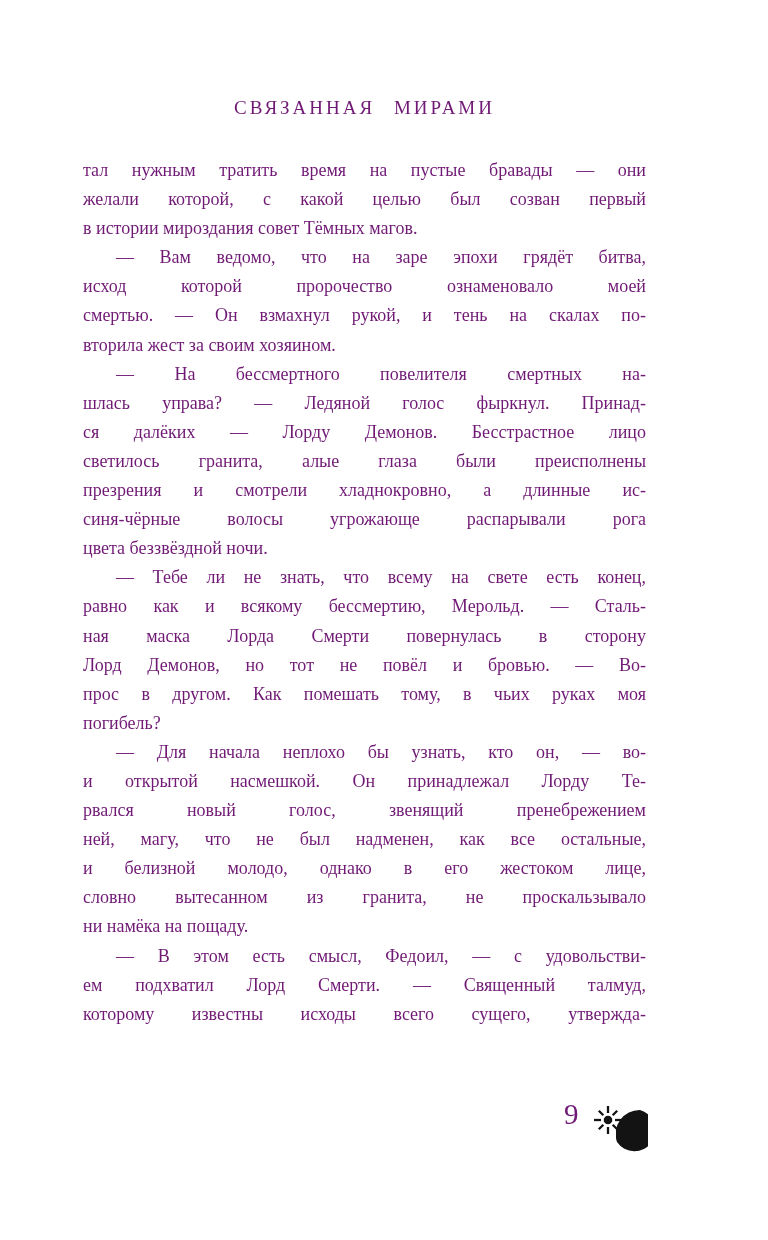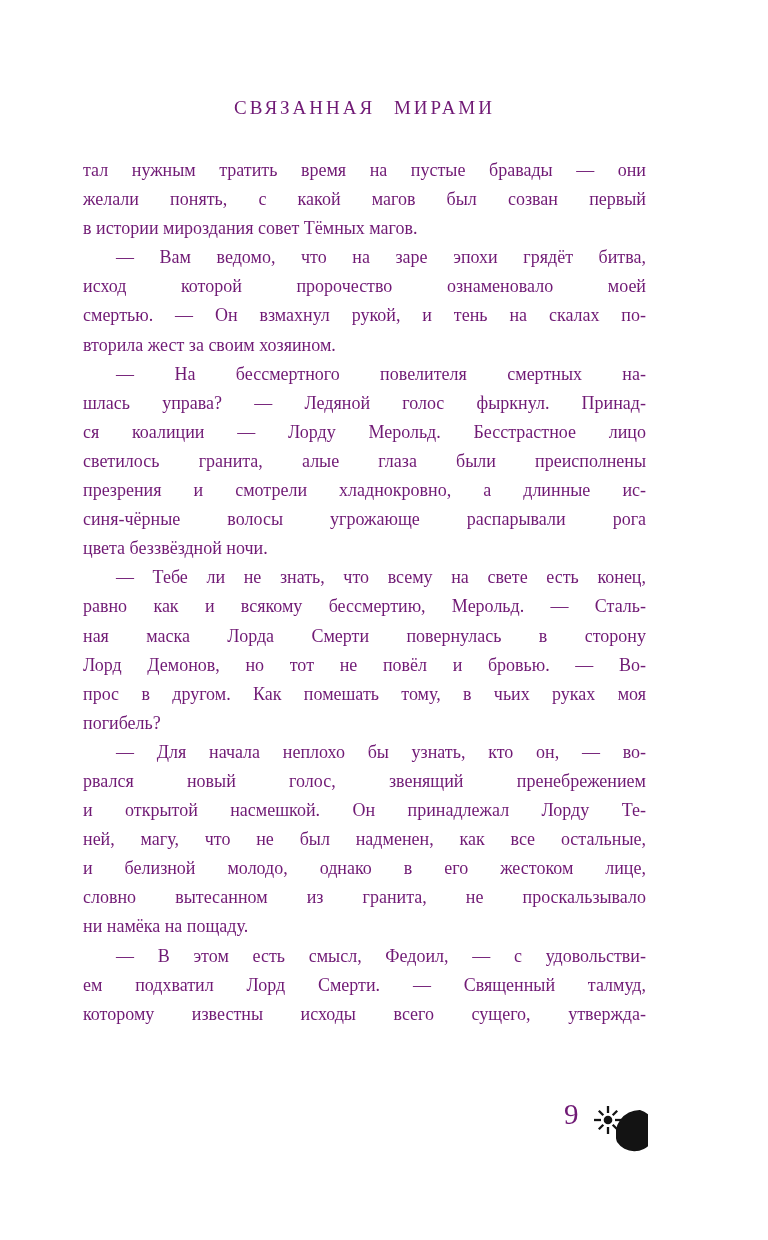--- a/index.html
+++ b/index.html
@@ -65,50 +65,50 @@
 </head>
 <body>
 
 <div class="page">
 
   <div class="running-header">СВЯЗАННАЯ МИРАМИ</div>
 
   <div class="body-text">
       <div class="para">
         <div class="line">тал нужным тратить время на пустые бравады — они</div>
-        <div class="line">желали понять, с какой магов был созван первый</div>
+        <div class="line">желали которой, с какой целью был созван первый</div>
         <div class="line lastline">в истории мироздания совет Тёмных магов.</div>
       </div>
       <div class="para">
         <div class="line indent">— Вам ведомо, что на заре эпохи грядёт битва,</div>
         <div class="line">исход которой пророчество ознаменовало моей</div>
         <div class="line">смертью. — Он взмахнул рукой, и тень на скалах по-</div>
         <div class="line lastline">вторила жест за своим хозяином.</div>
       </div>
       <div class="para">
         <div class="line indent">— На бессмертного повелителя смертных на-</div>
         <div class="line">шлась управа? — Ледяной голос фыркнул. Принад-</div>
-        <div class="line">ся коалиции — Лорду Мерольд. Бесстрастное лицо</div>
+        <div class="line">ся далёких — Лорду Демонов. Бесстрастное лицо</div>
         <div class="line">светилось гранита, алые глаза были преисполнены</div>
         <div class="line">презрения и смотрели хладнокровно, а длинные ис-</div>
         <div class="line">синя-чёрные волосы угрожающе распарывали рога</div>
         <div class="line lastline">цвета беззвёздной ночи.</div>
       </div>
       <div class="para">
         <div class="line indent">— Тебе ли не знать, что всему на свете есть конец,</div>
         <div class="line">равно как и всякому бессмертию, Мерольд. — Сталь-</div>
         <div class="line">ная маска Лорда Смерти повернулась в сторону</div>
         <div class="line">Лорд Демонов, но тот не повёл и бровью. — Во-</div>
         <div class="line">прос в другом. Как помешать тому, в чьих руках моя</div>
         <div class="line lastline">погибель?</div>
       </div>
       <div class="para">
         <div class="line indent">— Для начала неплохо бы узнать, кто он, — во-</div>
+        <div class="line">и открытой насмешкой. Он принадлежал Лорду Те-</div>
         <div class="line">рвался новый голос, звенящий пренебрежением</div>
-        <div class="line">и открытой насмешкой. Он принадлежал Лорду Те-</div>
         <div class="line">ней, магу, что не был надменен, как все остальные,</div>
         <div class="line">и белизной молодо, однако в его жестоком лице,</div>
         <div class="line">словно вытесанном из гранита, не проскальзывало</div>
         <div class="line lastline">ни намёка на пощаду.</div>
       </div>
       <div class="para">
         <div class="line indent">— В этом есть смысл, Федоил, — с удовольстви-</div>
         <div class="line">ем подхватил Лорд Смерти. — Священный талмуд,</div>
         <div class="line">которому известны исходы всего сущего, утвержда-</div>
       </div>

